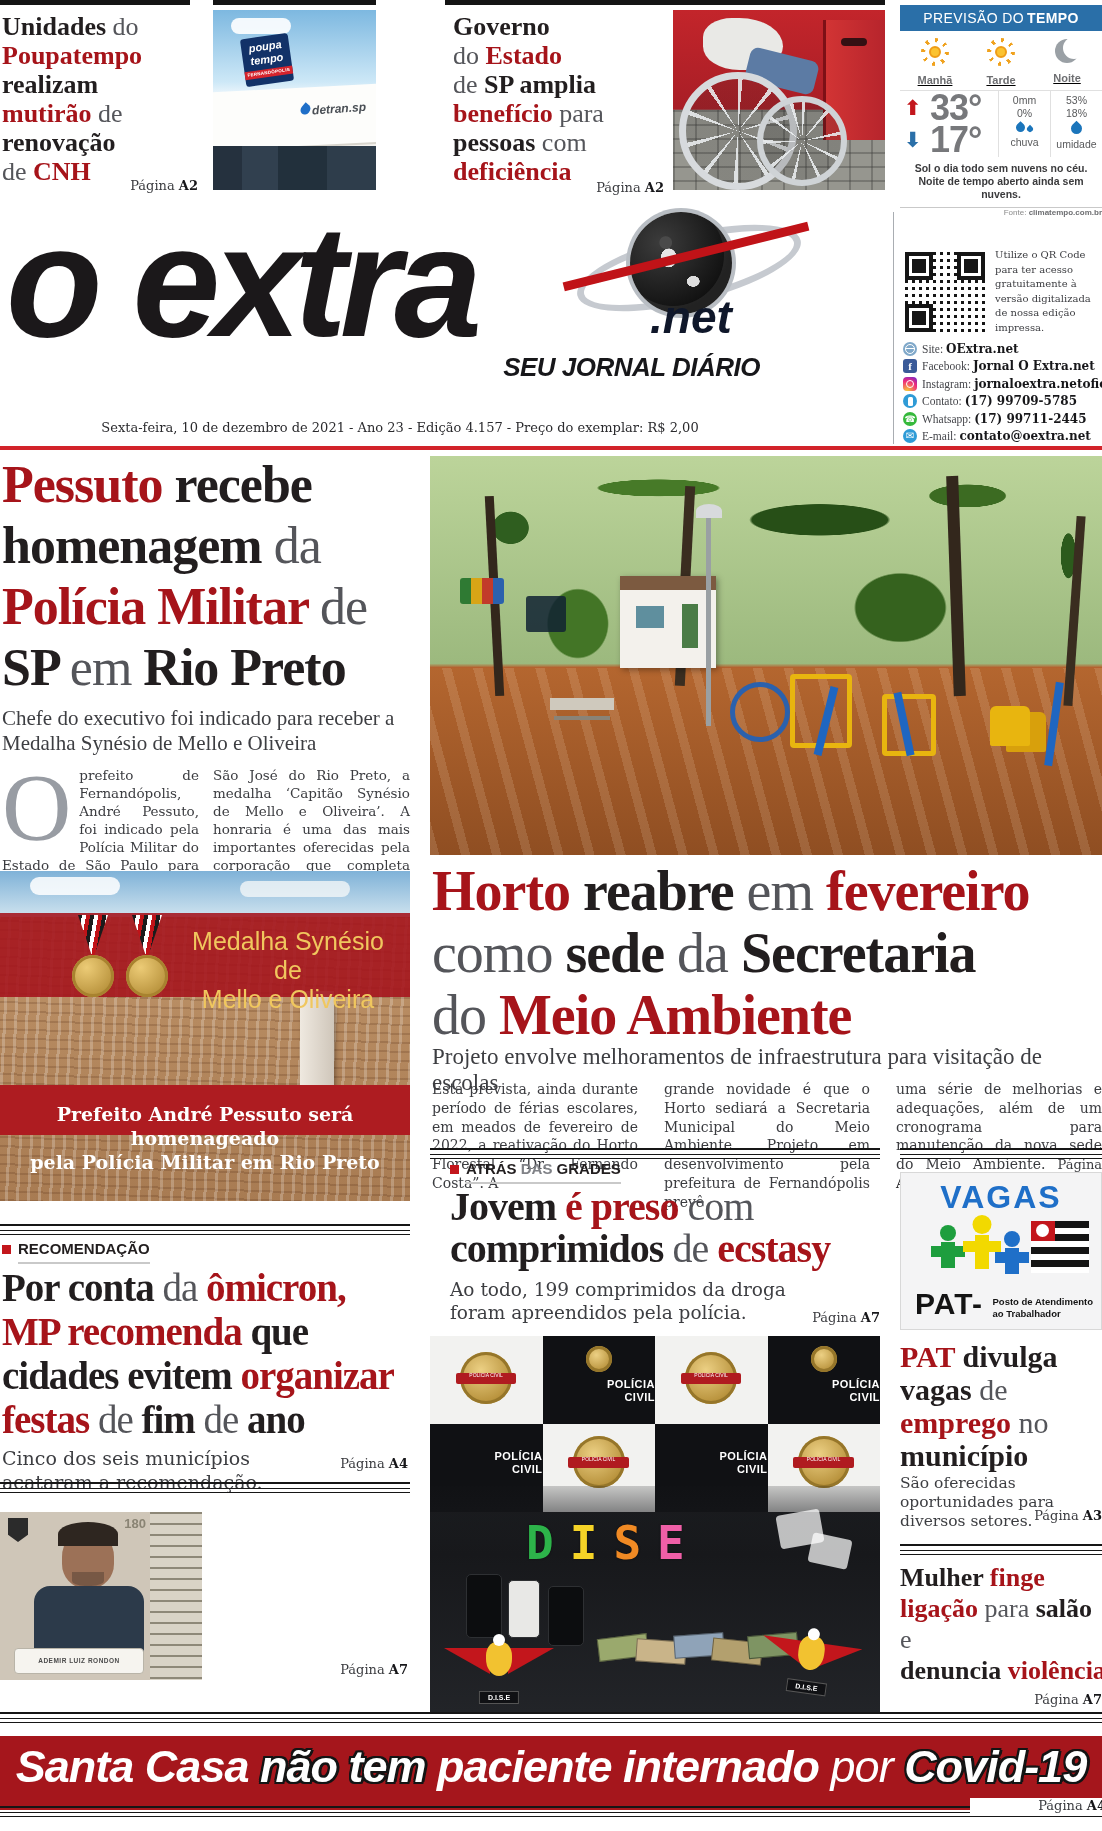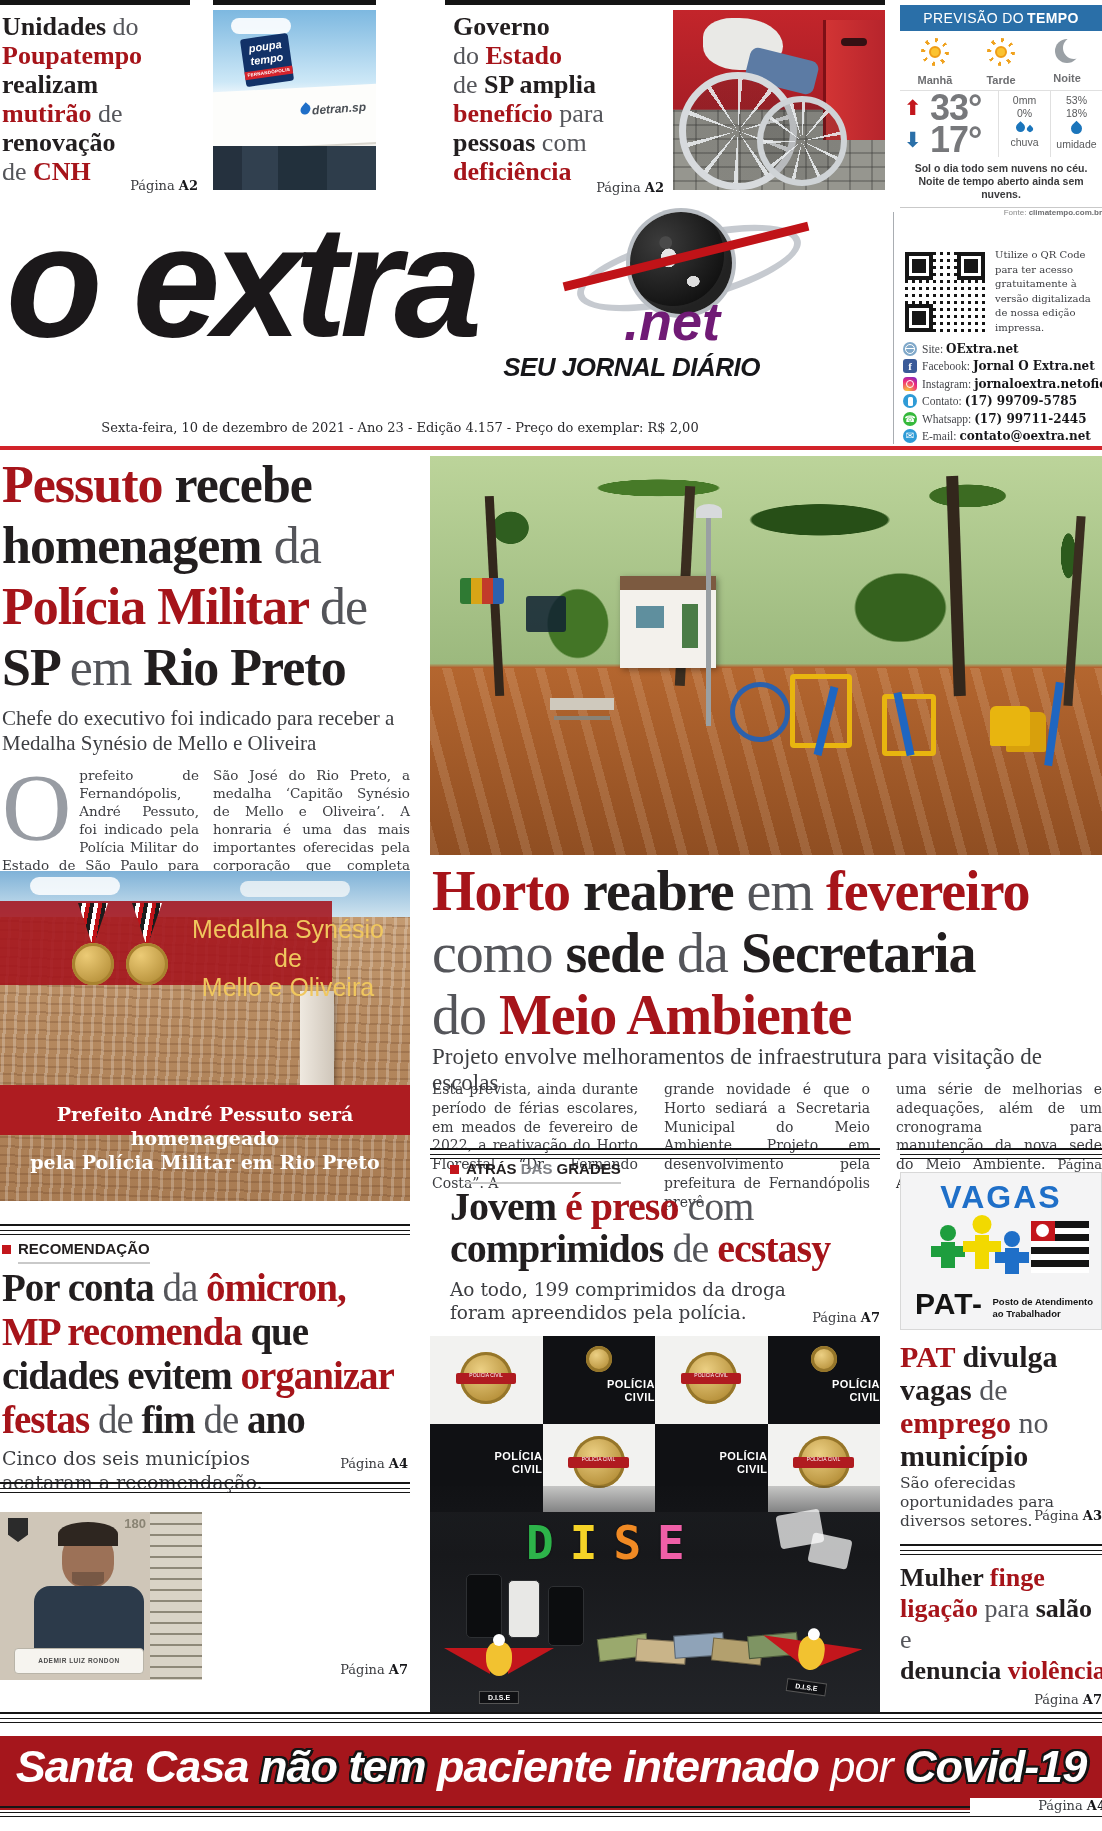--- a/index.html
+++ b/index.html
@@ -26,21 +26,21 @@
   .body-txt{font-family:"DejaVu Serif",serif;font-size:13.5px;line-height:1.34;color:#3b3c40;text-align:justify;}
   .pagina{font-family:"DejaVu Serif",serif;font-size:13px;color:#3b3c40;}
   .pagina b{color:#17171a;}
   .dropcap{float:left;font-family:"Liberation Serif",serif;font-size:96px;line-height:76px;
            color:#989ca3;margin:4px 8px 0 0;font-weight:normal;}
 
   
   .weather{position:absolute;left:900px;top:5px;width:202px;background:#fff;}
   .w-head{height:26px;background:#2a6fa8;color:#fff;text-align:center;line-height:26px;font-size:14px;letter-spacing:.4px;}
   .w-head b{margin-left:3px;}
-  .w-icons{display:flex;padding:7px 2px 4px;}
+  .w-icons{display:flex;padding:7px 2px 4px;text-decoration:underline;}
   .w-icons>div{flex:1;text-align:center;}
   .w-lab{font-size:11px;font-weight:bold;color:#6d6e71;margin-top:4px;}
   .sun{position:relative;display:inline-block;width:28px;height:28px;border-radius:50%;
        background:repeating-conic-gradient(#f0a21e 0 13deg,#fff 13deg 45deg);}
   .sun::after{content:"";position:absolute;inset:4px;background:#fff;border-radius:50%;}
   .sun::before{content:"";position:absolute;inset:8px;background:#fbc331;border:2px solid #ef9d17;border-radius:50%;z-index:1;}
   .moon{position:relative;display:inline-block;width:26px;height:26px;}
   .moon::before{content:"";position:absolute;inset:1px;border-radius:50%;background:#9aa0a5;}
   .moon::after{content:"";position:absolute;left:9px;top:-1px;width:22px;height:22px;border-radius:50%;background:#fff;}
   .w-temps{display:flex;border-top:1px solid #e0e0e0;height:66px;}
@@ -64,21 +64,21 @@
   .globe{position:absolute;left:630px;top:212px;width:102px;height:102px;border-radius:50%;
          background:radial-gradient(circle at 35% 30%,#4a4a4a 0 6%,transparent 7%),
                     radial-gradient(closest-side at 38% 45%,#e6e6e6 0 20%,transparent 21%),
                     radial-gradient(closest-side at 62% 68%,#dedede 0 16%,transparent 17%),
                     radial-gradient(circle at 30% 30%,#3c3c3c,#101010 70%);
          box-shadow:0 0 0 4px #b9bec4, inset -8px -8px 0 rgba(255,255,255,.08);}
   .swoosh-ring{position:absolute;left:574px;top:234px;width:216px;height:54px;border:7px solid #c6cad0;
                border-radius:50%;transform:rotate(-14deg);}
   .swoosh-red{position:absolute;left:560px;top:252px;width:252px;height:0;border-top:9px solid #c01318;
               transform:rotate(-14deg);}
-  .logo-net{position:absolute;left:624px;top:290px;font-size:54px;font-weight:bold;font-style:italic;color:#701a75;}
+  .logo-net{position:absolute;left:650px;top:290px;font-size:46px;font-weight:bold;font-style:italic;color:#0f172a;}
   .tagline{position:absolute;left:460px;top:352px;width:300px;text-align:right;font-size:26px;
            font-weight:bold;font-style:italic;color:#17171a;letter-spacing:-0.5px;}
   .dateline{position:absolute;left:30px;top:420px;width:740px;text-align:center;
             font-family:"DejaVu Serif",serif;font-size:13px;color:#2b2b2e;}
   .vdiv{position:absolute;border-left:1px solid #a9adb2;}
   .qr{position:absolute;left:903px;top:250px;width:84px;height:84px;background:#fff;
       background-image:radial-gradient(#151515 36%,transparent 40%);background-size:7px 7px;}
   .qr .fp{position:absolute;width:20px;height:20px;border:4px solid #151515;background:#fff;}
   .qr .fp::after{content:"";position:absolute;inset:3px;background:#151515;}
   .qr-blurb{position:absolute;left:995px;top:248px;width:107px;font-family:"DejaVu Serif",serif;
@@ -348,21 +348,21 @@
       <span>Página</span>
       <b>A3</b>
     </div>
   </div>
 
   <div class="photo" style="left:0;top:871px;width:410px;height:330px;background:repeating-linear-gradient(93deg,rgba(255,255,255,.22) 0 3px,transparent 3px 11px),repeating-linear-gradient(2deg,rgba(90,50,25,.22) 0 2px,transparent 2px 9px),linear-gradient(180deg,#c9a178 0%,#b68a60 45%,#a87b52 100%);">
     <div class="abs" style="left:0;top:0;width:410px;height:46px;background:linear-gradient(180deg,#7fb2d8,#cfe3ef);"></div>
     <div class="abs" style="left:30px;top:6px;width:90px;height:18px;border-radius:12px;background:#fff;opacity:.85;"></div>
     <div class="abs" style="left:240px;top:10px;width:110px;height:16px;border-radius:12px;background:#f2f6f8;opacity:.8;"></div>
     <div class="abs" style="left:300px;top:120px;width:34px;height:96px;background:linear-gradient(90deg,#efe9e0,#cfc6ba);box-shadow:2px 2px 4px rgba(0,0,0,.3);"></div>
-    <div class="abs" style="left:0;top:30px;width:332px;height:84px;background:rgba(164,18,27,.88);">
+    <div class="abs" style="left:0;top:42px;width:410px;height:84px;background:rgba(164,18,27,.88);">
       <div class="ribbon" style="left:78px;top:2px;"></div>
       <div class="ribbon" style="left:132px;top:2px;"></div>
       <div class="medal" style="left:72px;top:42px;"></div>
       <div class="medal" style="left:126px;top:42px;"></div>
       <div class="medal-band-title abs" style="left:178px;top:14px;width:220px;">
         <div>Medalha Synésio de</div>
         <div>Mello e Oliveira</div>
       </div>
     </div>
     <div class="abs" style="left:0;top:214px;width:410px;height:50px;background:#ae1c21;">

